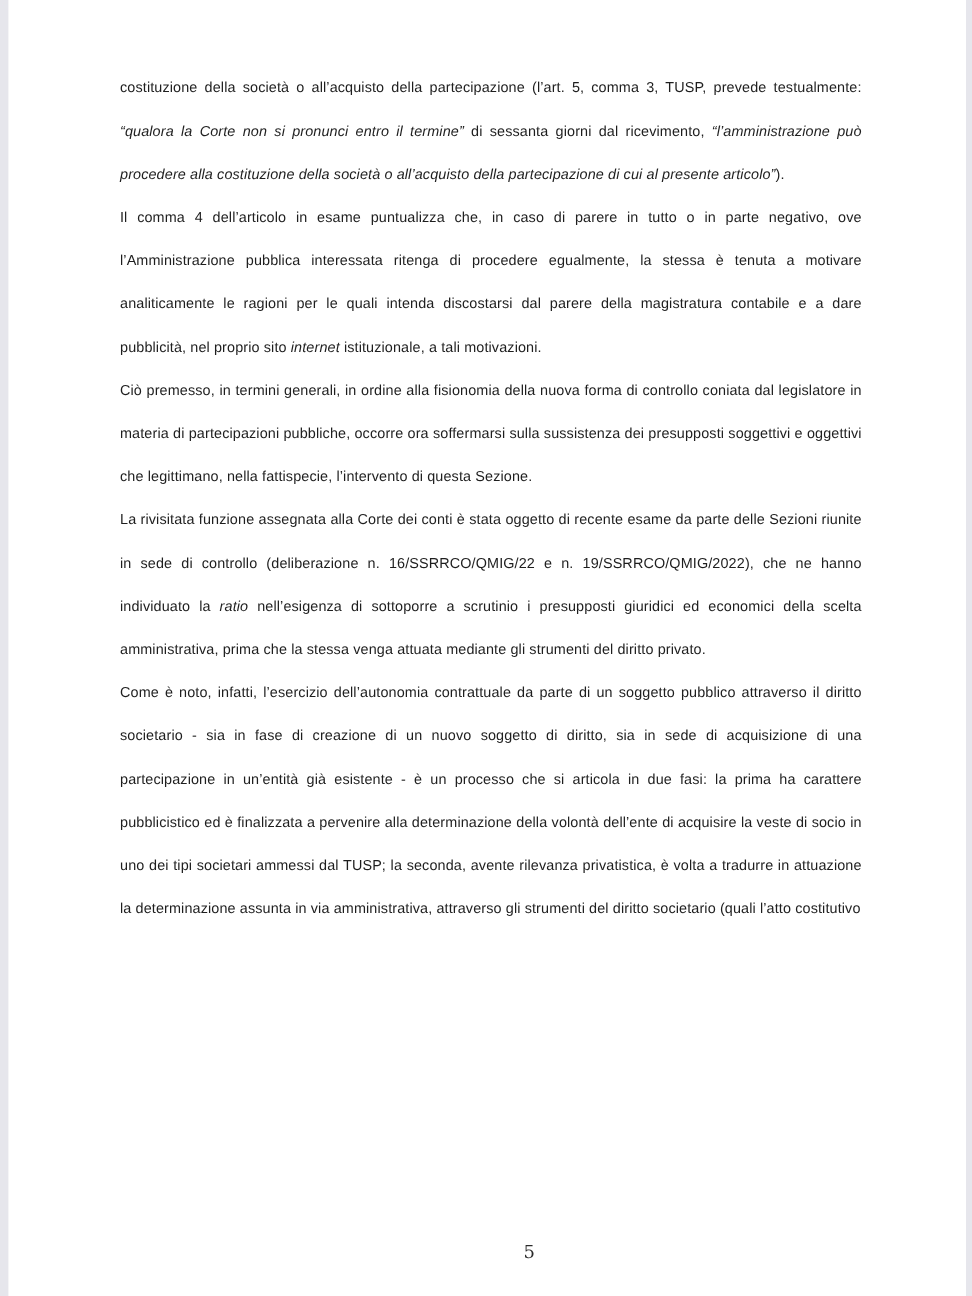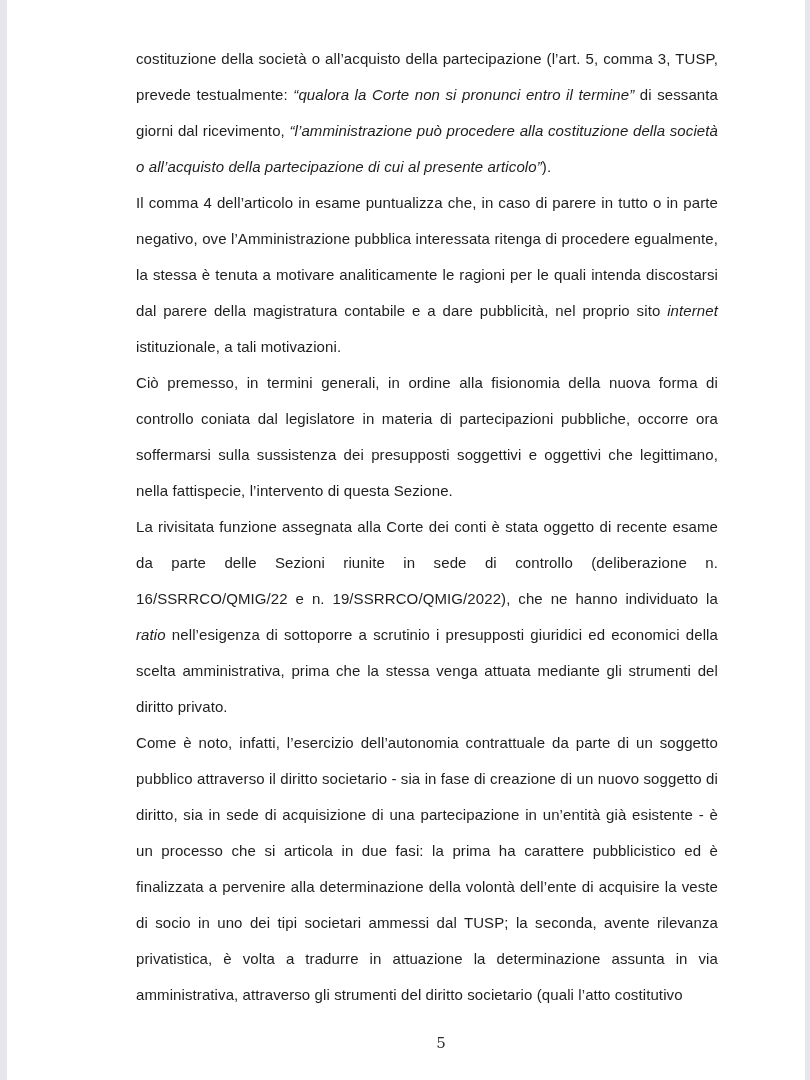--- a/index.html
+++ b/index.html
@@ -20,27 +20,26 @@
     top: 0;
     height: 100%;
     background: #e6e6ec;
   }
   .edge-strip.left  { left: 0;  width: 7px; }
   .edge-strip.right { right: 0; width: 5px; }
   .page-content {
     position: absolute;
     left: 100px;
     right: 92px;
-    top: 41px;
+    top: 55px;
     color: #1e1e1e;
-    font-size: 15px;
+    font-size: 12px;
     line-height: 36px;
     text-align: justify;
     letter-spacing: 0.1px;
-    margin-left: 36px;
   }
   .page-content p {
     margin: 0;
     padding: 0;
   }
   .page-content em {
     font-style: italic;
   }
   .page-number {
     position: absolute;

